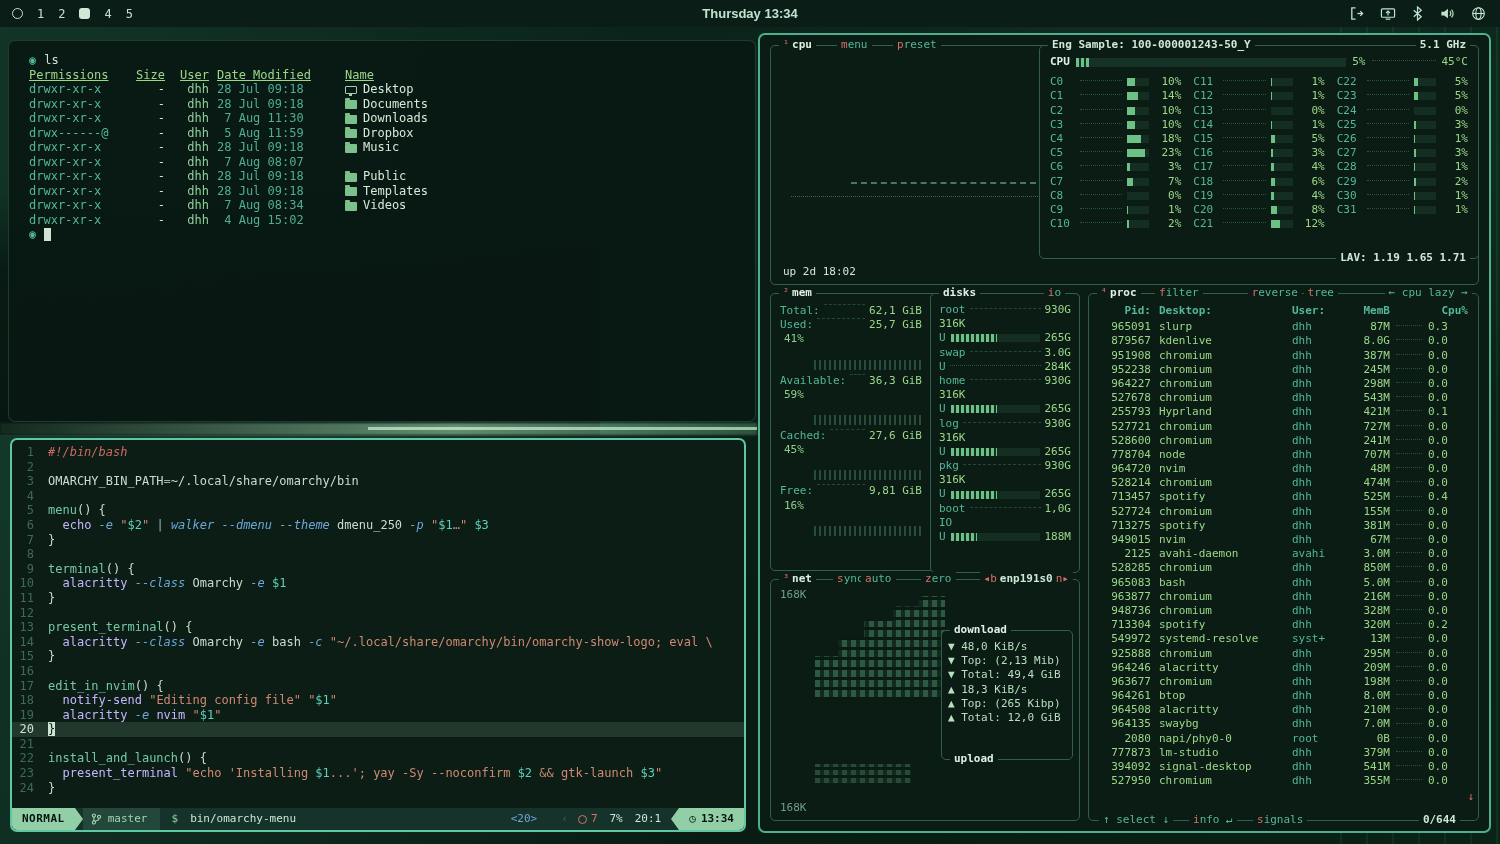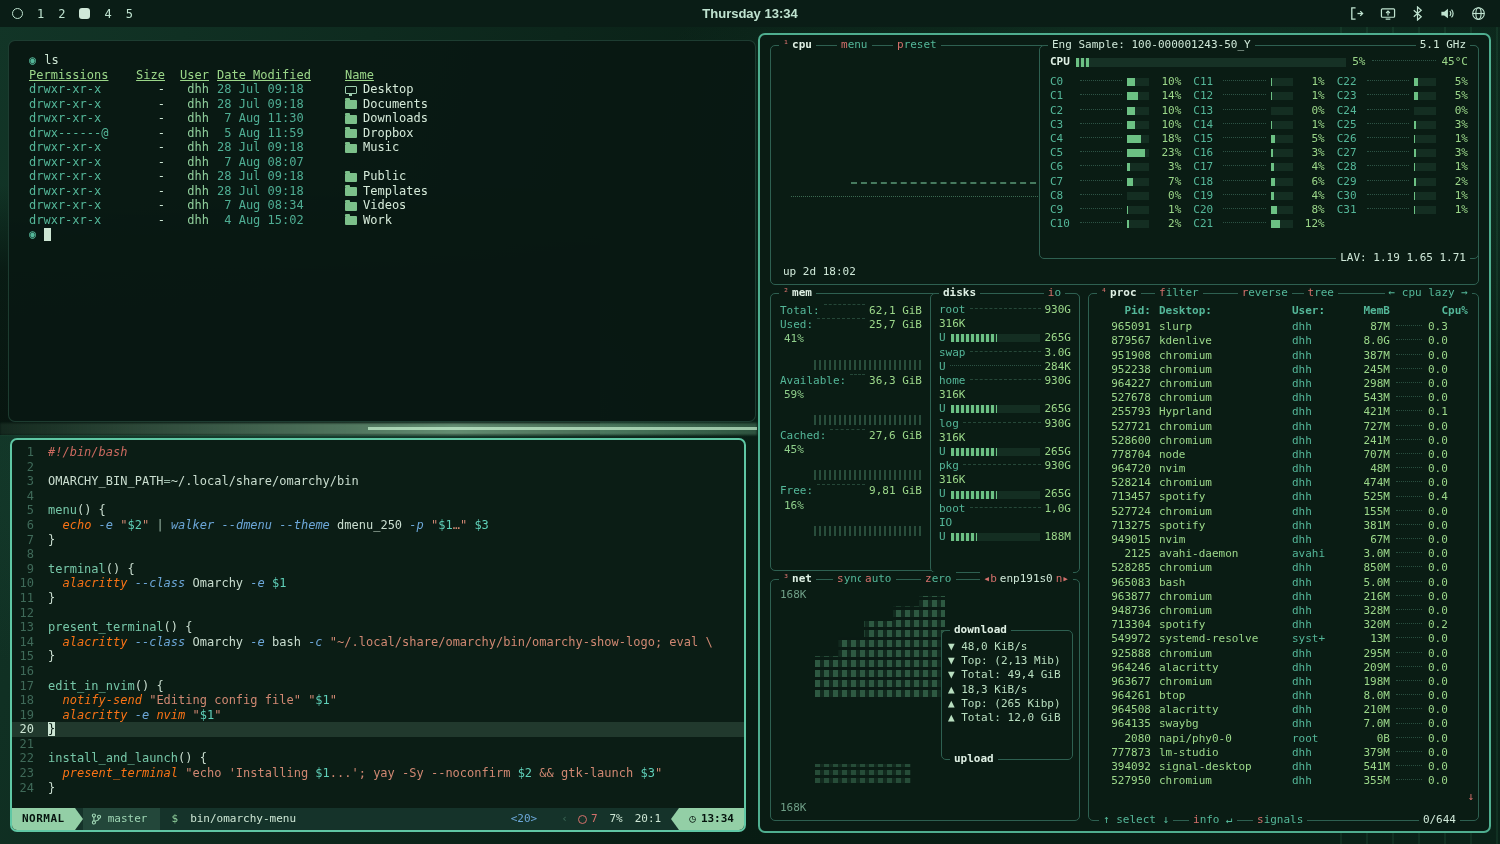--- a/index.html
+++ b/index.html
@@ -61,21 +61,21 @@
     background:#0b1d15; border:2px solid #5fc7a4; overflow:hidden;
     font-size:12px; line-height:14.6px; display:flex; flex-direction:column; }
   .code-wrap { flex:1; padding-top:5px; overflow:hidden; }
   .cl { display:flex; height:14.6px; white-space:pre; }
   .cl.cursorline { background:rgba(150,205,175,.16); }
   .gut { width:36px; text-align:right; padding-right:14px; color:#3f6a59; flex:none; }
   .cl.cursorline .gut { color:#cde6d4; }
   .code { white-space:pre; }
   .tk-c { color:#cc6a5f; font-style:italic; }
   .tk-f { color:#76c7a8; }
-  .tk-k { color:#f97316; font-style:italic; }
+  .tk-k { color:#c4b5fd; }
   .tk-b { color:#6ca7d8; font-style:italic; }
   .tk-s { color:#d08872; }
   .tk-v { color:#5fd0b9; }
   .tk-w { color:#c9ddcf; }
   .tk-o { color:#9ab8a8; }
   .tk-cur { background:#cde6d4; color:#0a1c14; }
   
   .statusline { height:22px; background:#15332a; display:flex; align-items:center; font-size:11px; color:#9fd6b4; }
   .seg-mode { background:#93cfa6; color:#06140e; font-weight:bold; padding:0 10px; height:100%; display:flex; align-items:center; letter-spacing:.5px; }
   .tri-r { width:0; height:0; border-top:11px solid transparent; border-bottom:11px solid transparent; border-left:8px solid #93cfa6; }
@@ -95,21 +95,21 @@
   
   #win-btop { left:758px; top:33px; width:733px; height:800px;
     background:#0a1c14; border:2px solid #4fae8f; font-size:11px; line-height:14.2px; color:#a8d8b0; }
   .bbox { position:absolute; border:1px solid #2e6051; border-radius:5px; }
   .chip { position:absolute; top:-8px; background:#0a1c14; padding:0 4px; display:flex; align-items:center; gap:3px; white-space:nowrap; height:15px; }
   .chip-b { bottom:-8px; top:auto; }
   .sup { color:#d4706b; font-size:10px; }
   .btitle { color:#dff0e4; font-weight:bold; }
   .hk { display:inline-block; color:#54b799; }
   .hk::first-letter { color:#d4706b; }
-  .wht { color:#cfe8d8; }
+  .wht { color:#cfe8d8;font-weight:bold; }
   .grn { color:#9bd789; }
   .tealc { color:#54b799; }
   .redc { color:#d4706b; }
 
   #cpu-box { left:10px; top:10px; width:709px; height:240px; }
   .cpu-graph { position:absolute; left:20px; top:128px; width:255px; height:40px; }
   .cpu-graph::before { content:""; position:absolute; left:60px; right:0; top:8px; border-top:2px dashed rgba(120,200,155,.55); }
   .cpu-graph::after { content:""; position:absolute; left:0; right:0; top:22px; border-top:1px dotted rgba(120,200,155,.45); }
   .cpu-up { position:absolute; left:12px; bottom:5px; color:#cfe8d8; }
   #cores-box { position:absolute; top:-1px; right:-1px; width:440px; height:214px; border:1px solid #2e6051; border-radius:5px; background:#0a1c14; }
@@ -248,21 +248,21 @@
   <div>
       <div class="ls-row"><span class="col-perm">drwxr-xr-x</span><span class="col-size">-</span><span class="col-user">dhh</span><span class="col-date">28 Jul 09:18</span><span class="col-name"><span class="fi mon"></span><span class="nm">Desktop</span></span></div>
       <div class="ls-row"><span class="col-perm">drwxr-xr-x</span><span class="col-size">-</span><span class="col-user">dhh</span><span class="col-date">28 Jul 09:18</span><span class="col-name"><span class="fi fold"></span><span class="nm">Documents</span></span></div>
       <div class="ls-row"><span class="col-perm">drwxr-xr-x</span><span class="col-size">-</span><span class="col-user">dhh</span><span class="col-date"> 7 Aug 11:30</span><span class="col-name"><span class="fi fold"></span><span class="nm">Downloads</span></span></div>
       <div class="ls-row"><span class="col-perm">drwx------@</span><span class="col-size">-</span><span class="col-user">dhh</span><span class="col-date"> 5 Aug 11:59</span><span class="col-name"><span class="fi fold"></span><span class="nm">Dropbox</span></span></div>
       <div class="ls-row"><span class="col-perm">drwxr-xr-x</span><span class="col-size">-</span><span class="col-user">dhh</span><span class="col-date">28 Jul 09:18</span><span class="col-name"><span class="fi fold"></span><span class="nm">Music</span></span></div>
       <div class="ls-row"><span class="col-perm">drwxr-xr-x</span><span class="col-size">-</span><span class="col-user">dhh</span><span class="col-date"> 7 Aug 08:07</span></div>
       <div class="ls-row"><span class="col-perm">drwxr-xr-x</span><span class="col-size">-</span><span class="col-user">dhh</span><span class="col-date">28 Jul 09:18</span><span class="col-name"><span class="fi fold"></span><span class="nm">Public</span></span></div>
       <div class="ls-row"><span class="col-perm">drwxr-xr-x</span><span class="col-size">-</span><span class="col-user">dhh</span><span class="col-date">28 Jul 09:18</span><span class="col-name"><span class="fi fold"></span><span class="nm">Templates</span></span></div>
       <div class="ls-row"><span class="col-perm">drwxr-xr-x</span><span class="col-size">-</span><span class="col-user">dhh</span><span class="col-date"> 7 Aug 08:34</span><span class="col-name"><span class="fi fold"></span><span class="nm">Videos</span></span></div>
-      <div class="ls-row"><span class="col-perm">drwxr-xr-x</span><span class="col-size">-</span><span class="col-user">dhh</span><span class="col-date"> 4 Aug 15:02</span><span class="col-name"><span class="fi fold"></span><span class="nm">Work</span></span></div>
+      <div class="ls-row"><span class="col-perm">drwxr-xr-x</span><span class="col-size">-</span><span class="col-user">dhh</span><span class="col-date"> 4 Aug 15:02</span></div>
     </div>
   <div class="ls-row">
     <span class="prompt-ic">◉</span>
     <span class="cursor-block"></span>
   </div>
 </div>
 
 <div class="window" id="win-nvim">
   <div class="code-wrap">
       <div class="cl"><span class="gut">1</span><span class="code"><span class="tk-c">#!/bin/bash</span></span></div>
@@ -815,21 +815,21 @@
   </div>
 
   <div class="bbox" id="proc-box">
     <span class="chip" style="left:8px">
       <span class="sup">⁴</span>
       <span class="btitle">proc</span>
     </span>
     <span class="chip" style="left:66px">
         <span class="hk">filter</span>
       </span>
-    <span class="chip" style="right:186px">
+    <span class="chip" style="right:176px">
         <span class="hk">reverse</span>
       </span>
     <span class="chip" style="right:140px">
         <span class="hk">tree</span>
       </span>
     <span class="chip" style="right:6px">
         <span class="tealc">← cpu lazy →</span>
       </span>
 
     <div class="phead">

